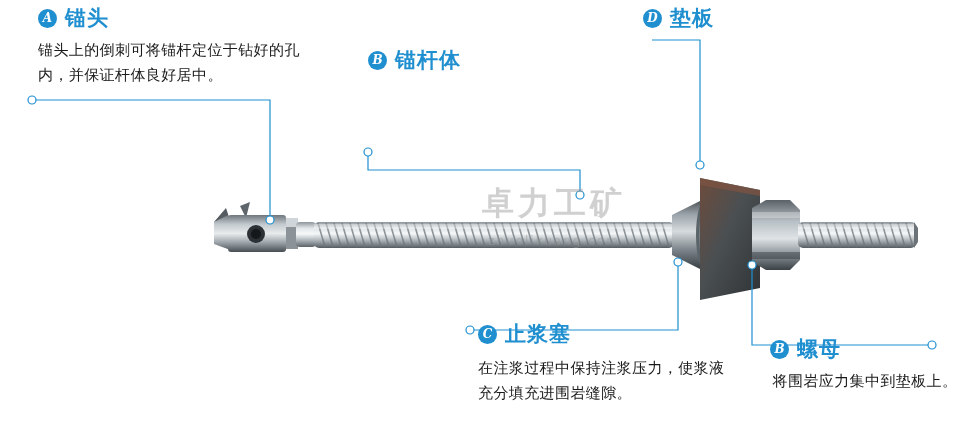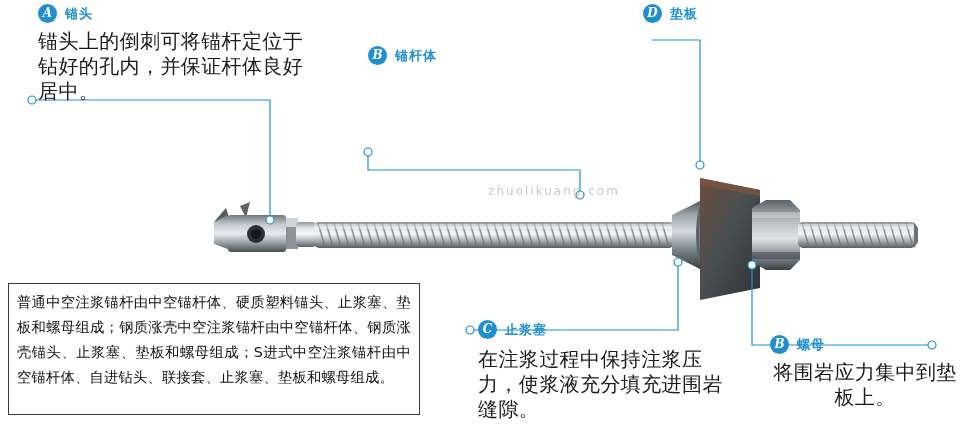--- a/index.html
+++ b/index.html
@@ -30,29 +30,29 @@
     color: #ffffff;
     font-size: 12px;
     font-style: italic;
     font-weight: bold;
     line-height: 19px;
     text-align: center;
     font-family: "DejaVu Serif", "Liberation Serif", serif;
   }
   .calloutTitle {
     color: #1f8fd0;
-    font-size: 13px;
+    font-size: 21px;
     font-weight: bold;
     letter-spacing: 1px;
     white-space: nowrap;
     text-align: center;
   }
   .calloutBody {
     color: #1a1a1a;
-    font-size: 20px;
+    font-size: 15px;
     line-height: 25px;
     letter-spacing: 0.4px;
   }
 
   
   #descBox {
     left: 8px; top: 283px;
     width: 412px;
     height: 132px;
     border: 1px solid #3a3a3a;
@@ -79,21 +79,21 @@
     font-size: 32px;
     font-weight: bold;
     color: rgba(150,150,150,0.45);
     letter-spacing: 4px;
     font-family: "DejaVu Sans", "Liberation Sans", sans-serif;
   }
   #wmSub {
     font-size: 12px;
     color: rgba(150,150,150,0.5);
     letter-spacing: 2px;
-    margin-top: 2px;
+    margin-top: 8px;
   }
 
   svg { display: block; }
 </style>
 </head>
 <body>
 
 <div id="stage">
 
   <svg class="abs" style="left:0; top:160px;" width="962" height="140">
@@ -312,21 +312,19 @@
   </div>
 
   <div class="abs" style="left:770px; top:335px;">
     <div style="display:flex; align-items:center; gap:8px;">
       <div class="badge">B</div>
       <div class="calloutTitle">螺母</div>
     </div>
     <div class="calloutBody" style="width:190px; margin-top:6px;text-align:center;">将围岩应力集中到垫板上。</div>
   </div>
 
-  <div class="abs" id="descBox">
-    <div id="descBoxText">普通中空注浆锚杆由中空锚杆体、硬质塑料锚头、止浆塞、垫板和螺母组成；钢质涨壳中空注浆锚杆由中空锚杆体、钢质涨壳锚头、止浆塞、垫板和螺母组成；S进式中空注浆锚杆由中空锚杆体、自进钻头、联接套、止浆塞、垫板和螺母组成。</div>
-  </div>
 
   <div class="abs" id="watermark">
+    <div id="wmMain">卓力工矿</div>
     <div id="wmSub">zhuolikuang.com</div>
   </div>
 
 </div>
 
 </body></html>

